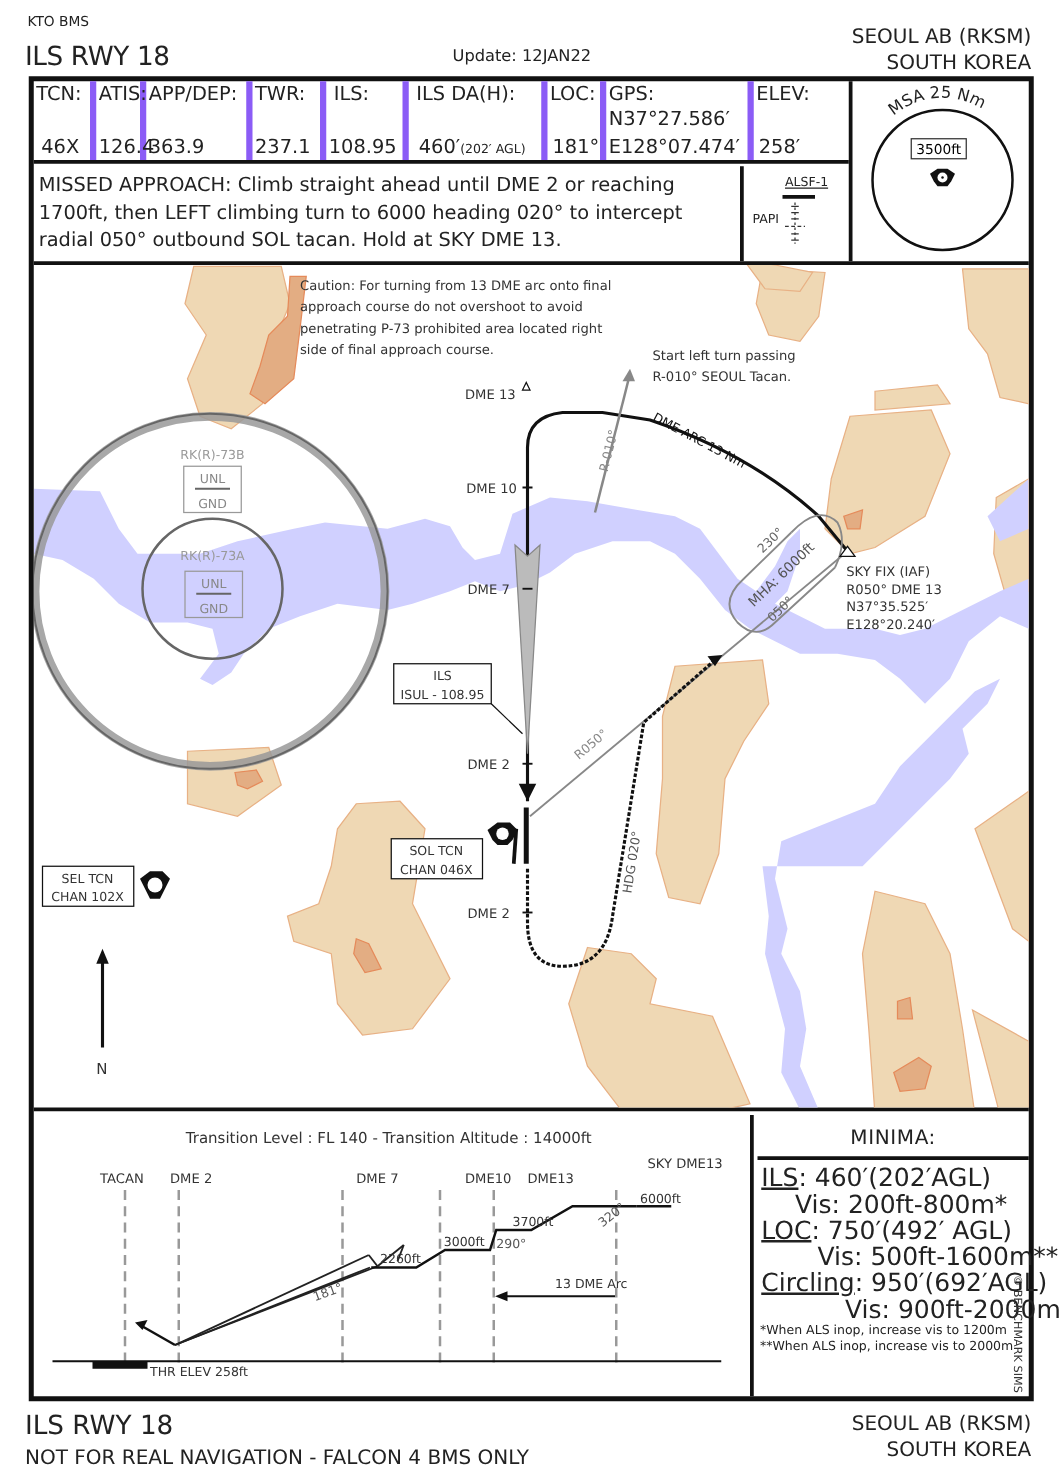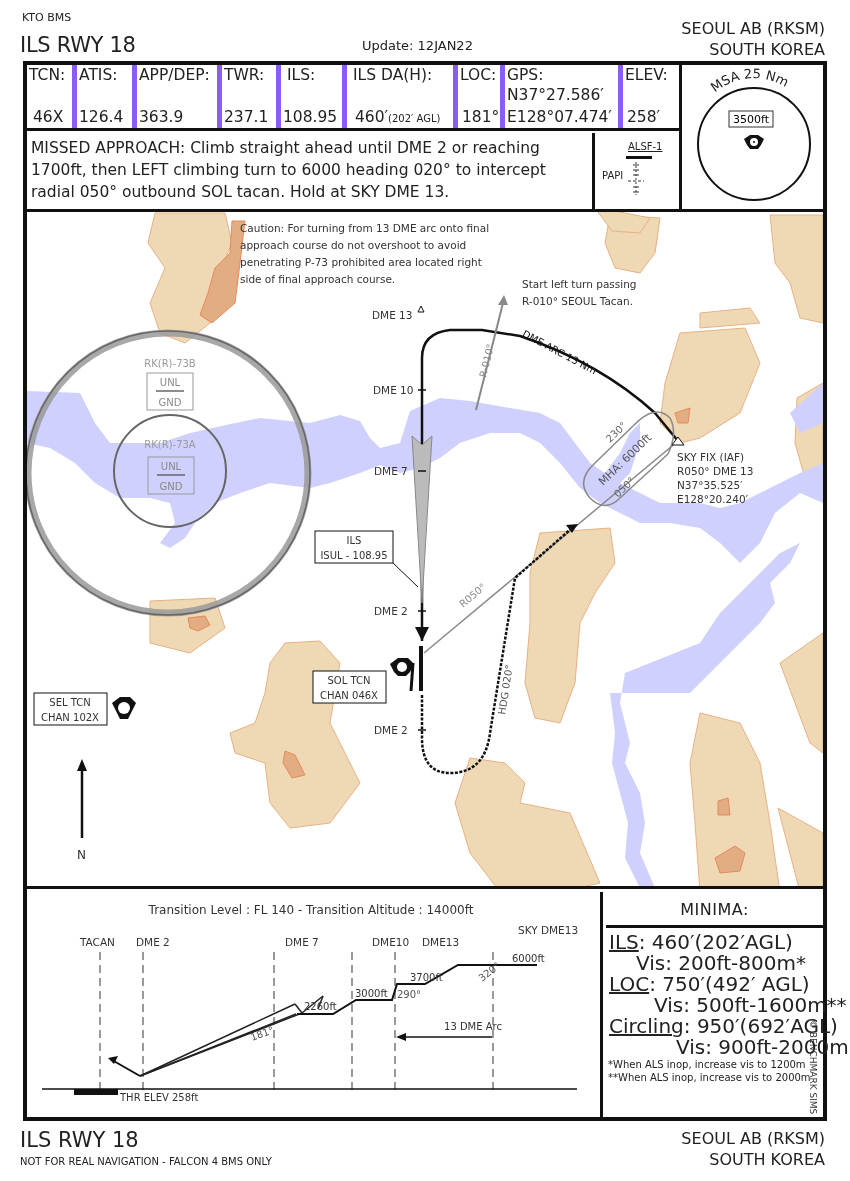--- a/index.html
+++ b/index.html
@@ -21,21 +21,21 @@
   .mapwrap { left: 27px; top: 209px; width: 796px; height: 680px; border-top: 3px solid #111; border-bottom: 3px solid #111; overflow: hidden; }
   .profile { left: 27px; top: 892px; width: 576px; height: 225px; border-right: 3px solid #111; }
   .minima { left: 606px; top: 892px; width: 217px; height: 225px; }
   .minima-title { height: 36px; border-bottom: 3px solid #111; text-align: center; font-size: 16px; padding-top: 8px; letter-spacing: 0.5px; }
   .min-line { font-size: 20px; line-height: 21px; padding-left: 3px; white-space: nowrap; }
   .min-line.ind { padding-left: 30px; }
   .min-note { font-size: 10px; line-height: 13px; padding-left: 2px; white-space: nowrap; }
   .u { text-decoration: underline; }
   .copyright { left: 818px; top: 1020px; font-size: 9px; transform: rotate(90deg); transform-origin: left top; white-space: nowrap; color: #333; }
   .ftr-title { left: 20px; top: 1128px; font-size: 21px; }
-  .ftr-sub { left: 20px; top: 1156px; font-size: 10px; }
+  .ftr-sub { left: 20px; top: 1156px; font-size: 16px; }
   .ftr-right { right: 25px; top: 1128px; font-size: 16px; text-align: right; line-height: 21px; }
   svg text { font-family: "DejaVu Sans", sans-serif; }
 </style>
 </head>
 <body>
 
 <div class="abs hdr-small">KTO BMS</div>
 <div class="abs hdr-title">ILS RWY 18</div>
 <div class="abs hdr-update">Update: 12JAN22</div>
 <div class="abs hdr-right">
@@ -43,21 +43,21 @@
   <div>SOUTH KOREA</div>
 </div>
 
 <div class="abs frame"></div>
 
 <div class="abs infobar">
   <div class="cell" style="width:50px">
       <span class="lbl">TCN:</span>
       <span class="val" style="left:6px">46X</span>
     </div>
-  <div class="cell" style="width:60px">
+  <div class="cell" style="width:40px">
       <span class="lbl">ATIS:</span>
       <span class="val">126.4</span>
     </div>
   <div class="cell" style="width:85px">
       <span class="lbl">APP/DEP:</span>
       <span class="val">363.9</span>
     </div>
   <div class="cell" style="width:59px">
       <span class="lbl">TWR:</span>
       <span class="val">237.1</span>

